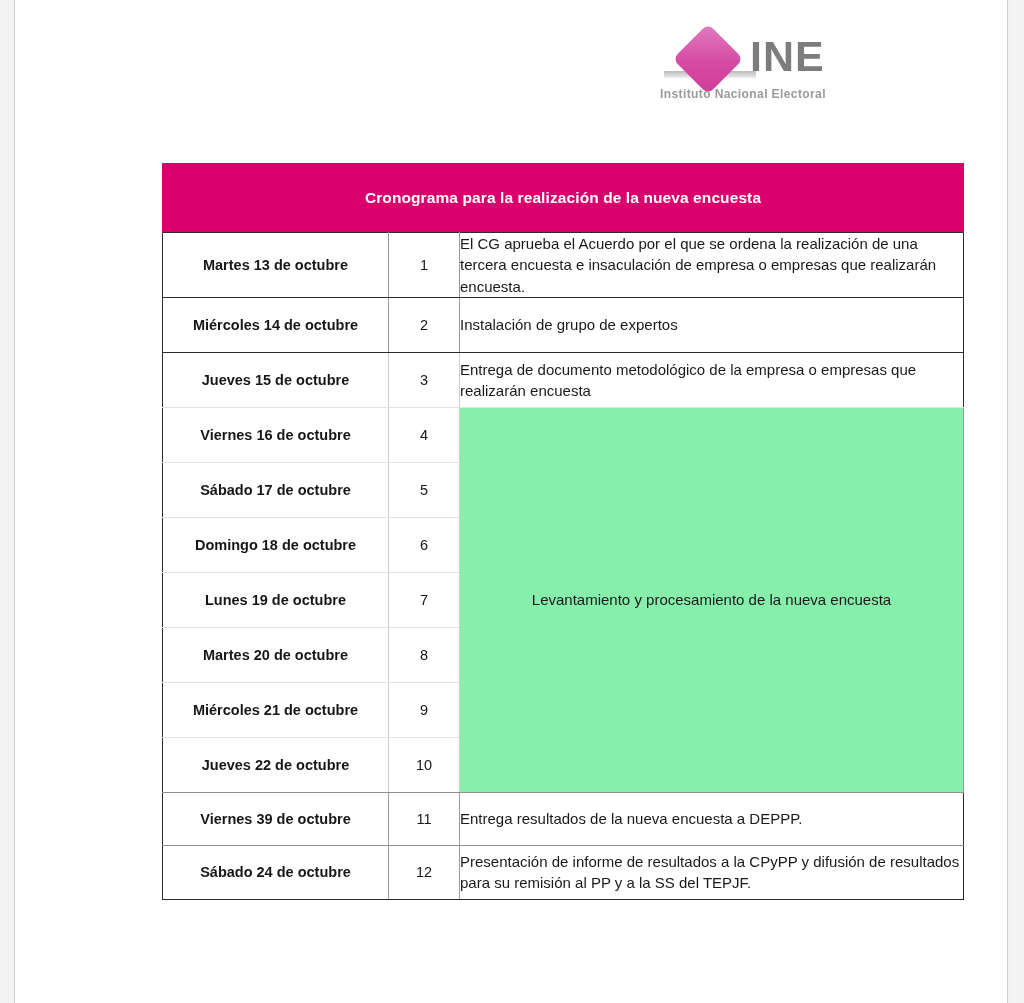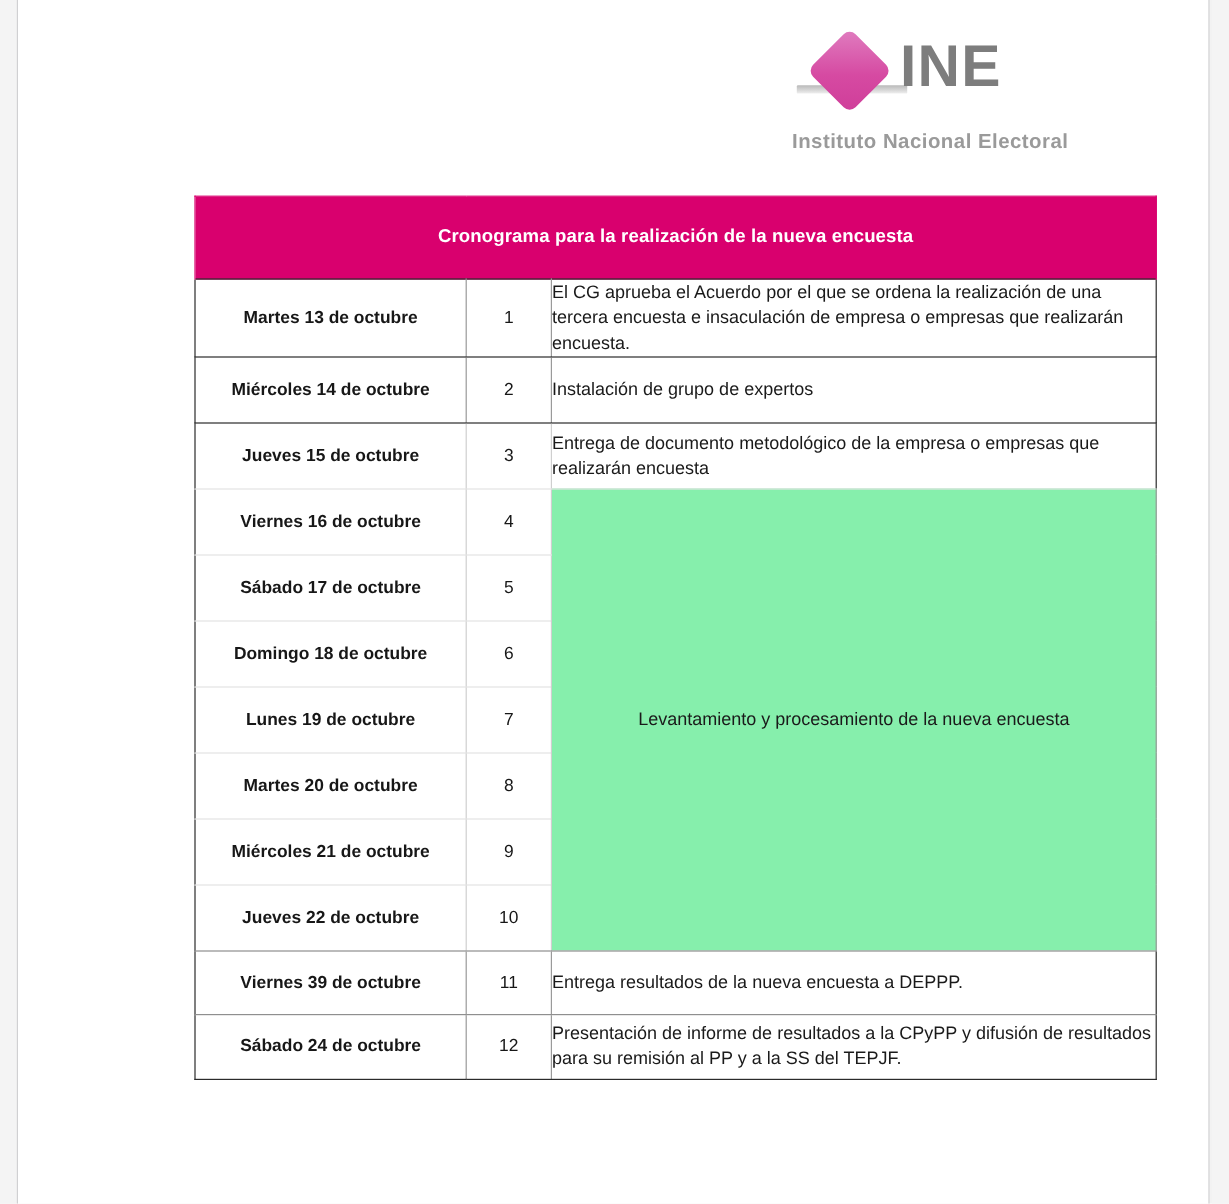--- a/index.html
+++ b/index.html
@@ -76,32 +76,32 @@
     height: 50px;
     background: #dd5fae;
     background: linear-gradient(135deg, #e07ec0 0%, #d64aa2 55%, #cf3d99 100%);
     transform: rotate(45deg);
     border-radius: 7px;
   }
   .logo-ine {
     position: absolute;
     left: 98px;
     top: 4px;
-    font-size: 49px;
+    font-size: 43px;
     line-height: 49px;
     font-weight: bold;
     color: #7d7d7d;
     letter-spacing: 1px;
     font-family: "Liberation Sans", sans-serif;
   }
   .logo-sub {
     position: absolute;
     left: 8px;
-    top: 80px;
-    font-size: 17px;
+    top: 59px;
+    font-size: 12px;
     font-weight: bold;
     color: #9a9a9a;
     letter-spacing: 0.4px;
     white-space: nowrap;
     font-family: "Liberation Sans", sans-serif;
   }
 
   
   .tbl-wrap {
     position: absolute;

